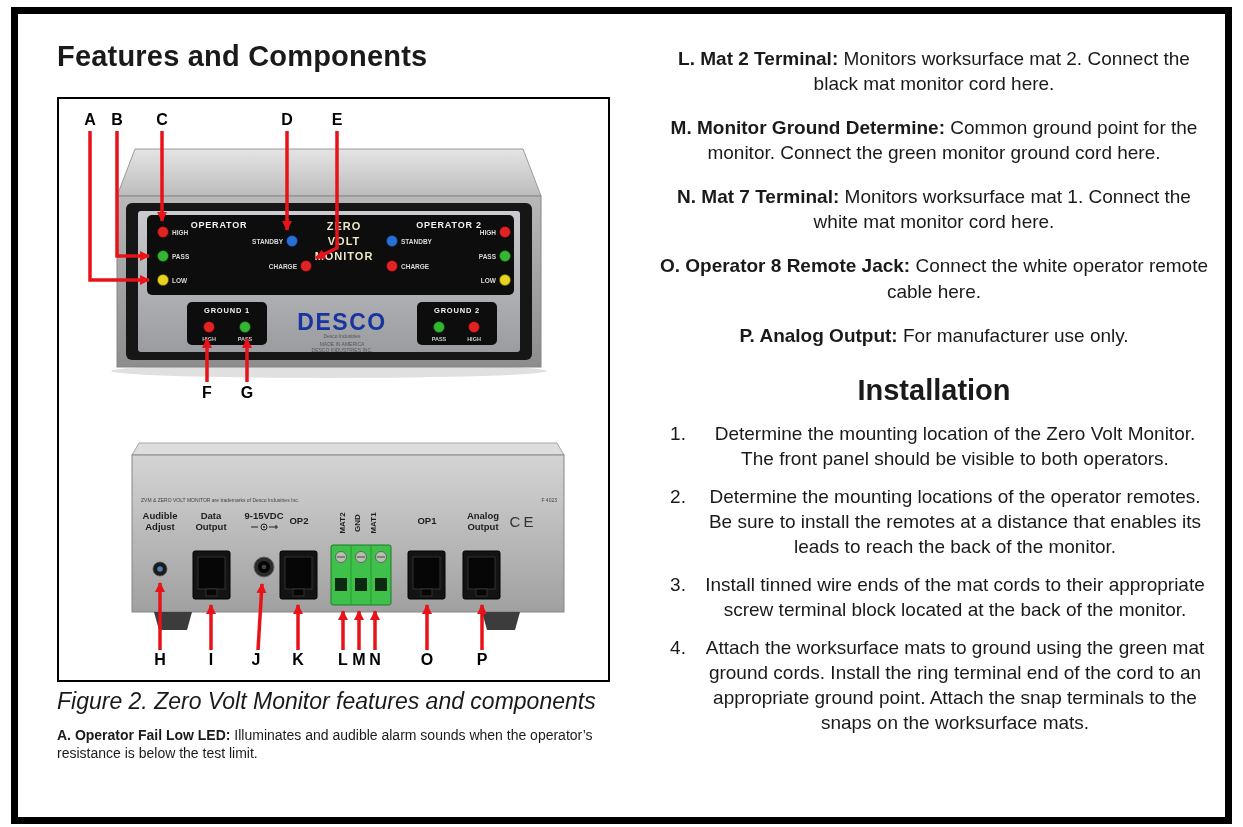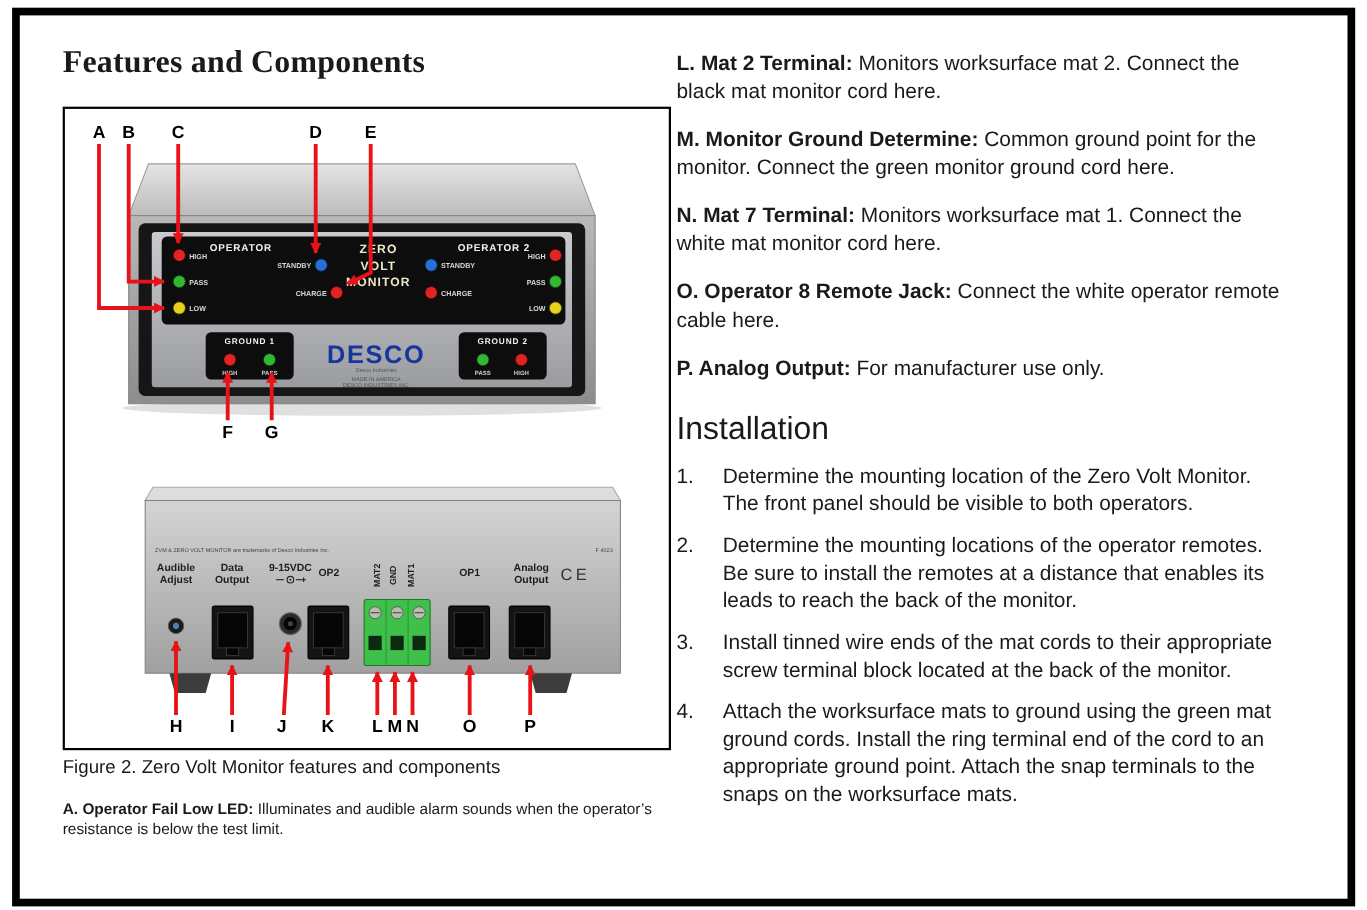--- a/index.html
+++ b/index.html
@@ -3,28 +3,28 @@
 <meta charset="utf-8">
 <style>
   html,body{margin:0;padding:0;}
   body{
     width:1243px;height:827px;position:relative;overflow:hidden;
     background:#ffffff;color:#1a1a1a;
     font-family:"Liberation Sans", sans-serif;
   }
   .frame{position:absolute;left:11px;top:7px;right:11px;bottom:3px;border:7px solid #000;}
 
-  .h-features{position:absolute;left:57px;top:40px;margin:0;font-size:29px;font-weight:bold;letter-spacing:0.2px;font-family:Liberation Serif, serif;}
+  .h-features{position:absolute;left:57px;top:40px;margin:0;font-size:29px;font-weight:bold;letter-spacing:0.2px;}
   .figure-box{position:absolute;left:57px;top:97px;width:549px;height:581px;border:2px solid #000;background:#fff;}
-  .caption{position:absolute;left:57px;top:688px;margin:0;font-size:17px;}
+  .caption{position:absolute;left:57px;top:688px;margin:0;font-size:23px;font-style:italic;}
   .item-a{position:absolute;left:57px;top:726px;width:560px;margin:0;font-size:14px;line-height:1.32;}
 
-  .right-col{position:absolute;left:615px;top:46px;width:554px;}
+  .right-col{position:absolute;left:657px;top:46px;width:554px;text-align:center;}
   .desc{margin:0 0 19px 0;font-size:19px;line-height:1.32;}
-  .h-install{margin:26px 0 14px 0;font-size:29px;font-weight:normal;}
+  .h-install{margin:26px 0 14px 0;font-size:29px;font-weight:bold;}
   .step{display:flex;margin:0 0 13px 0;font-size:19px;line-height:1.32;}
   .step-num{width:42px;flex:none;}
   .step-text{flex:1;}
 
   svg text{font-family:"Liberation Sans", sans-serif;}
   .t-sec{font-size:9px;font-weight:bold;fill:#f2f2f2;letter-spacing:0.8px;text-anchor:middle;}
   .t-led{font-size:6.5px;font-weight:bold;fill:#d8d8d8;}
   .t-led-r{font-size:6.5px;font-weight:bold;fill:#d8d8d8;text-anchor:end;}
   .t-led-c{font-size:5.5px;font-weight:bold;fill:#cccccc;text-anchor:middle;}
   .t-zvm{font-size:11px;font-weight:bold;fill:#efe8c8;text-anchor:middle;letter-spacing:1px;}

